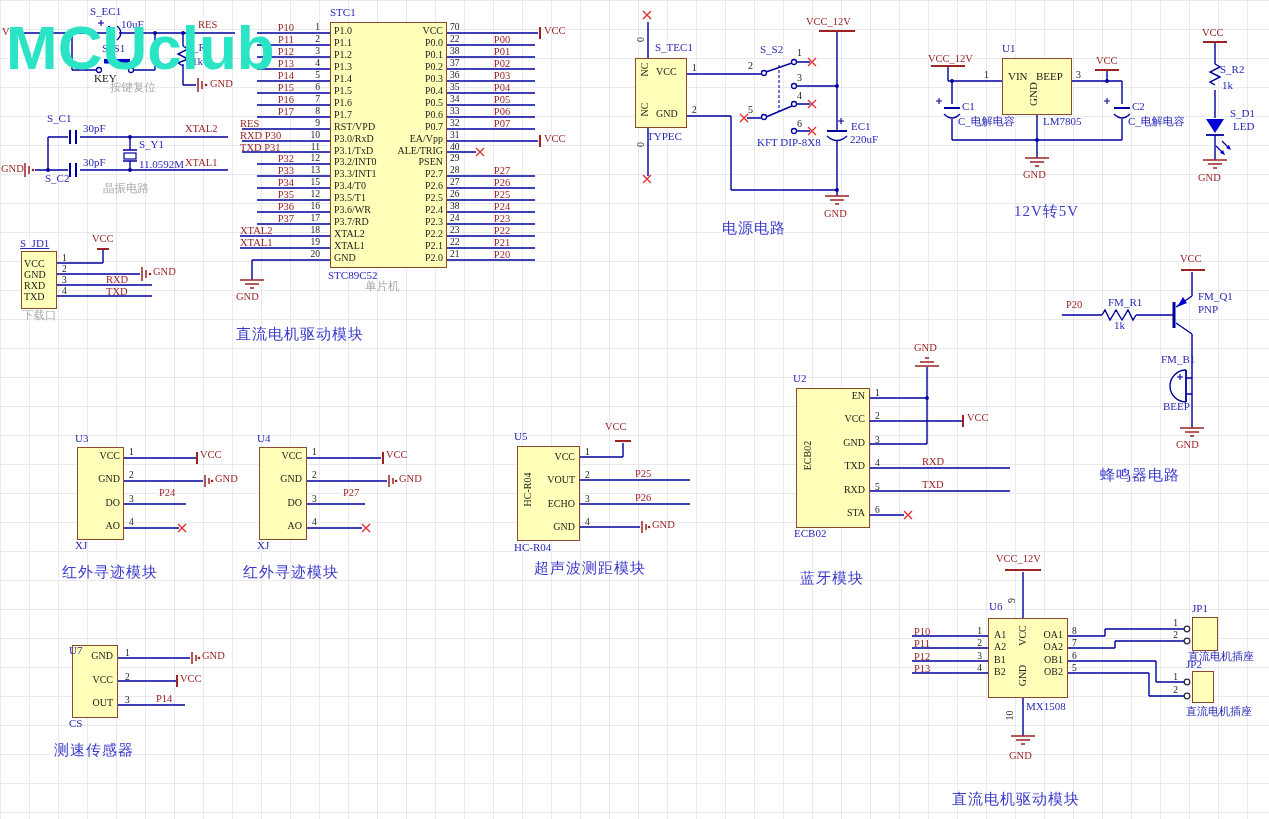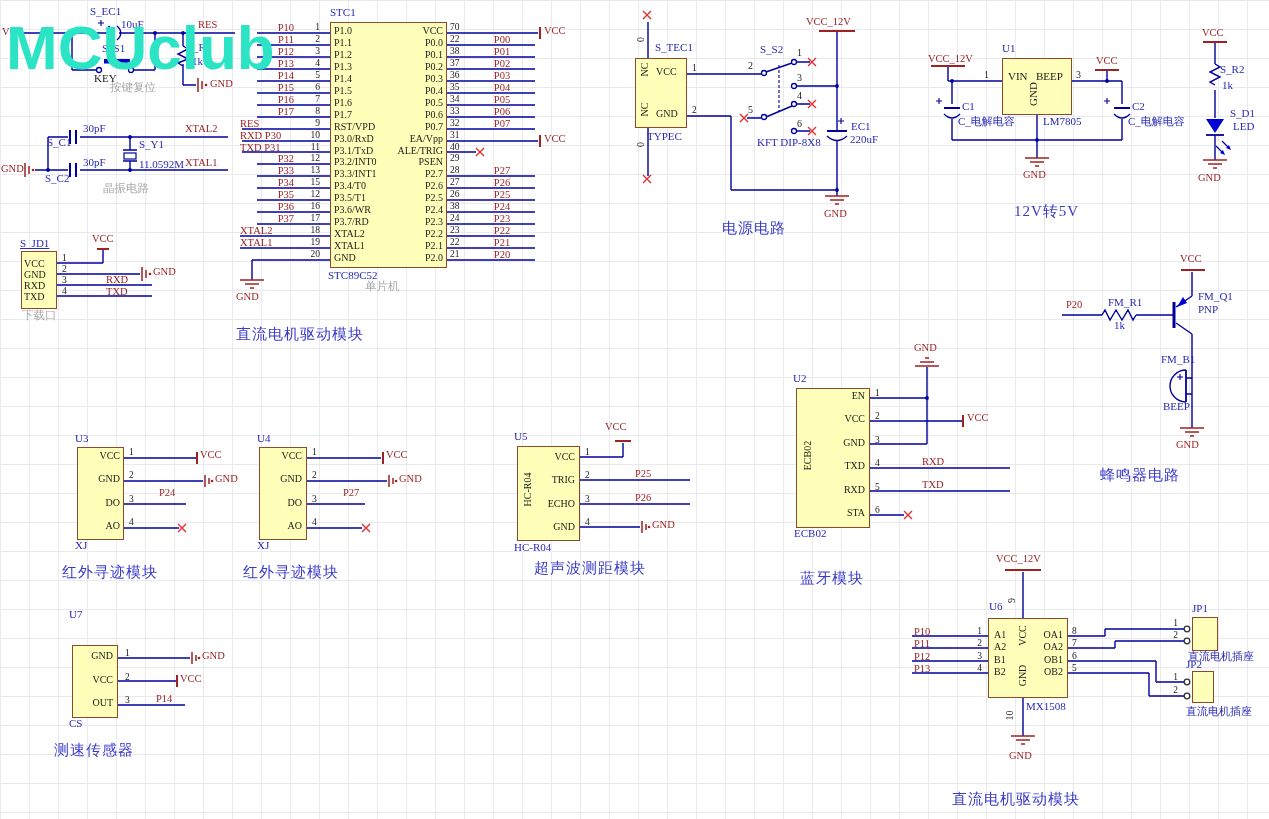--- a/index.html
+++ b/index.html
@@ -190,21 +190,21 @@
 <span class="t des" style="left:121px;top:18px;">10uF</span>
 <span class="t net" style="left:198px;top:19px;">RES</span>
 <span class="t des" style="left:102px;top:42px;">S_S1</span>
 <span class="t des" style="left:187px;top:41px;">S_R1</span>
 <span class="t des" style="left:192px;top:55px;">1k</span>
 <span class="t blk" style="left:94px;top:72px;font-size:11px;">KEY</span>
 <span class="t net" style="left:210px;top:78px;">GND</span>
 <span class="t gray" style="left:110px;top:81px;">按键复位</span>
 
 <span class="t net" style="left:1px;top:163px;">GND</span>
-<span class="t des" style="left:47px;top:136px;">S_C1</span>
+<span class="t des" style="left:47px;top:112px;">S_C1</span>
 <span class="t des" style="left:83px;top:122px;">30pF</span>
 <span class="t net" style="left:185px;top:123px;">XTAL2</span>
 <span class="t des" style="left:139px;top:138px;">S_Y1</span>
 <span class="t des" style="left:139px;top:158px;">11.0592M</span>
 <span class="t net" style="left:185px;top:157px;">XTAL1</span>
 <span class="t des" style="left:45px;top:172px;">S_C2</span>
 <span class="t des" style="left:83px;top:156px;">30pF</span>
 <span class="t gray" style="left:103px;top:182px;">晶振电路</span>
 
 <span class="t des" style="left:20px;top:237px;text-decoration:underline;">S_JD1</span>
@@ -679,21 +679,21 @@
 <span class="t net" style="left:343px;top:487px;">P27</span>
 <span class="t title" style="left:243px;top:564px;">红外寻迹模块</span>
 
 <span class="t des" style="left:514px;top:430px;">U5</span>
 <span class="t blk rot" style="left:505px;top:484px;width:44px;">HC-R04</span>
 <div class="rows rright" style="left:520px;top:446px;width:55px;--y0:5px;--dy:23.4px;">
       <div class="prow" style="--i: 0;">
         <span class="pname">VCC</span>
       </div>
       <div class="prow" style="--i: 1;">
-        <span class="pname">TRIG</span>
+        <span class="pname">VOUT</span>
       </div>
       <div class="prow" style="--i: 2;">
         <span class="pname">ECHO</span>
       </div>
       <div class="prow" style="--i: 3;">
         <span class="pname">GND</span>
       </div>
     </div>
 <div class="rows" style="left:585px;top:446px;width:12px;--y0:1px;--dy:23.4px;">
       <div class="prow" style="--i: 0;">
@@ -758,21 +758,21 @@
         <span class="numl">6</span>
       </div>
     </div>
 <span class="t net" style="left:914px;top:342px;">GND</span>
 <span class="t net" style="left:967px;top:412px;">VCC</span>
 <span class="t net" style="left:922px;top:456px;">RXD</span>
 <span class="t net" style="left:922px;top:479px;">TXD</span>
 <span class="t des" style="left:794px;top:527px;">ECB02</span>
 <span class="t title" style="left:800px;top:570px;">蓝牙模块</span>
 
-<span class="t des" style="left:69px;top:608px;">U7</span>
+<span class="t des" style="left:69px;top:644px;">U7</span>
 <div class="rows rright" style="left:76px;top:645px;width:37px;--y0:5px;--dy:23.5px;">
       <div class="prow" style="--i: 0;">
         <span class="pname">GND</span>
       </div>
       <div class="prow" style="--i: 1;">
         <span class="pname">VCC</span>
       </div>
       <div class="prow" style="--i: 2;">
         <span class="pname">OUT</span>
       </div>

